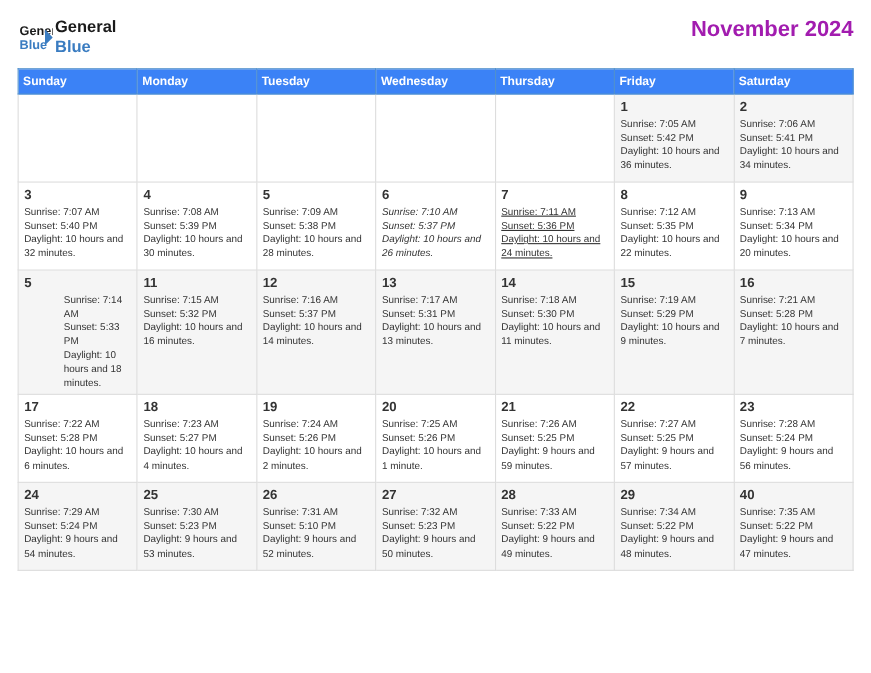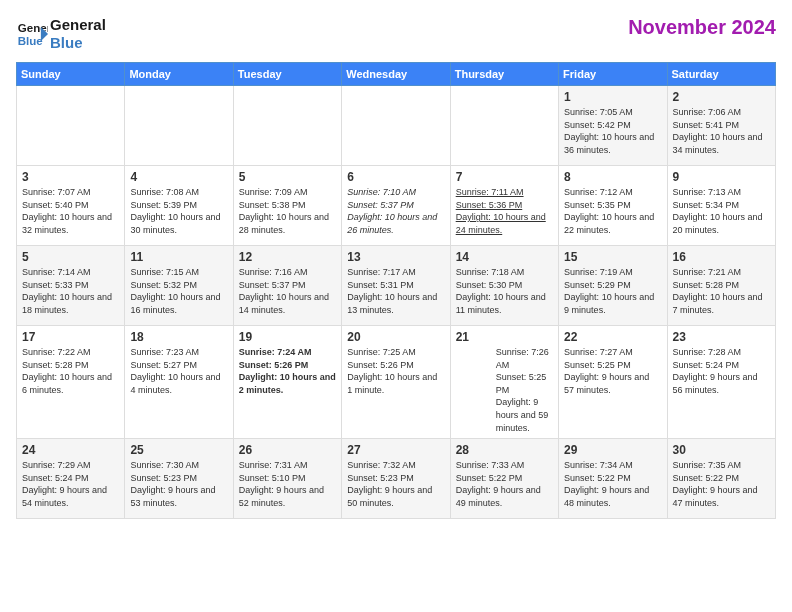--- a/index.html
+++ b/index.html
@@ -178,21 +178,21 @@
           <td>
             <span class="day-num">9</span>
             <div class="cell-info" style="white-space: pre-line;">Sunrise: 7:13 AM
 Sunset: 5:34 PM
 Daylight: 10 hours and 20 minutes.</div>
           </td>
         </tr>
         <tr>
           <td>
             <span class="day-num">5</span>
-            <div class="cell-info" style="white-space: pre-line;">Sunrise: 7:14 AM
+            <div class="cell-info" style="white-space: pre-line; margin-left: 36px;">Sunrise: 7:14 AM
 Sunset: 5:33 PM
 Daylight: 10 hours and 18 minutes.</div>
           </td>
           <td>
             <span class="day-num">11</span>
             <div class="cell-info" style="white-space: pre-line;">Sunrise: 7:15 AM
 Sunset: 5:32 PM
 Daylight: 10 hours and 16 minutes.</div>
           </td>
           <td>
@@ -234,33 +234,33 @@
 Daylight: 10 hours and 6 minutes.</div>
           </td>
           <td>
             <span class="day-num">18</span>
             <div class="cell-info" style="white-space: pre-line;">Sunrise: 7:23 AM
 Sunset: 5:27 PM
 Daylight: 10 hours and 4 minutes.</div>
           </td>
           <td>
             <span class="day-num">19</span>
-            <div class="cell-info" style="white-space: pre-line; font-weight: bold;">Sunrise: 7:24 AM
+            <div class="cell-info" style="white-space: pre-line;">Sunrise: 7:24 AM
 Sunset: 5:26 PM
 Daylight: 10 hours and 2 minutes.</div>
           </td>
           <td>
             <span class="day-num">20</span>
             <div class="cell-info" style="white-space: pre-line;">Sunrise: 7:25 AM
 Sunset: 5:26 PM
 Daylight: 10 hours and 1 minute.</div>
           </td>
           <td>
             <span class="day-num">21</span>
-            <div class="cell-info" style="white-space: pre-line; margin-left: 40px;">Sunrise: 7:26 AM
+            <div class="cell-info" style="white-space: pre-line;">Sunrise: 7:26 AM
 Sunset: 5:25 PM
 Daylight: 9 hours and 59 minutes.</div>
           </td>
           <td>
             <span class="day-num">22</span>
             <div class="cell-info" style="white-space: pre-line;">Sunrise: 7:27 AM
 Sunset: 5:25 PM
 Daylight: 9 hours and 57 minutes.</div>
           </td>
           <td>
@@ -301,21 +301,21 @@
 Sunset: 5:22 PM
 Daylight: 9 hours and 49 minutes.</div>
           </td>
           <td>
             <span class="day-num">29</span>
             <div class="cell-info" style="white-space: pre-line;">Sunrise: 7:34 AM
 Sunset: 5:22 PM
 Daylight: 9 hours and 48 minutes.</div>
           </td>
           <td>
-            <span class="day-num">30</span>
+            <span class="day-num">40</span>
             <div class="cell-info" style="white-space: pre-line;">Sunrise: 7:35 AM
 Sunset: 5:22 PM
 Daylight: 9 hours and 47 minutes.</div>
           </td>
         </tr>
       </tbody>
   </table>
 </div>
 
 </body></html>

